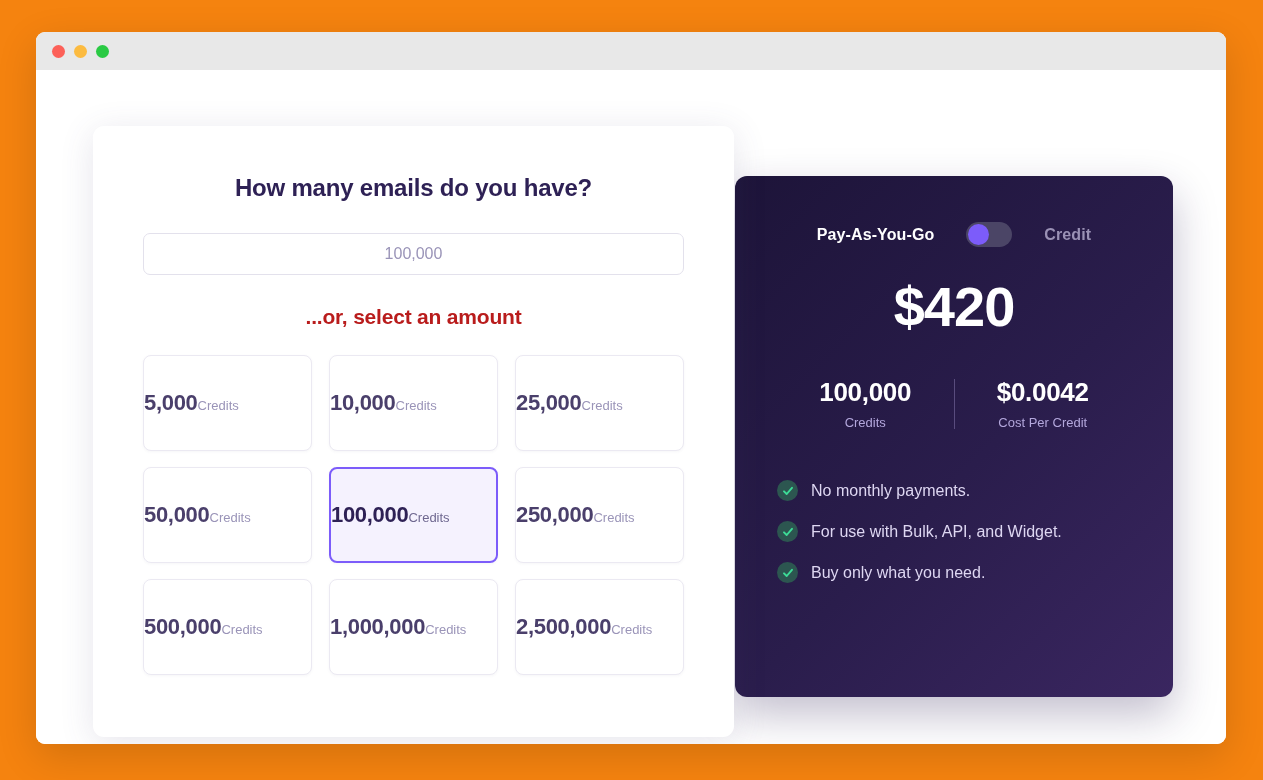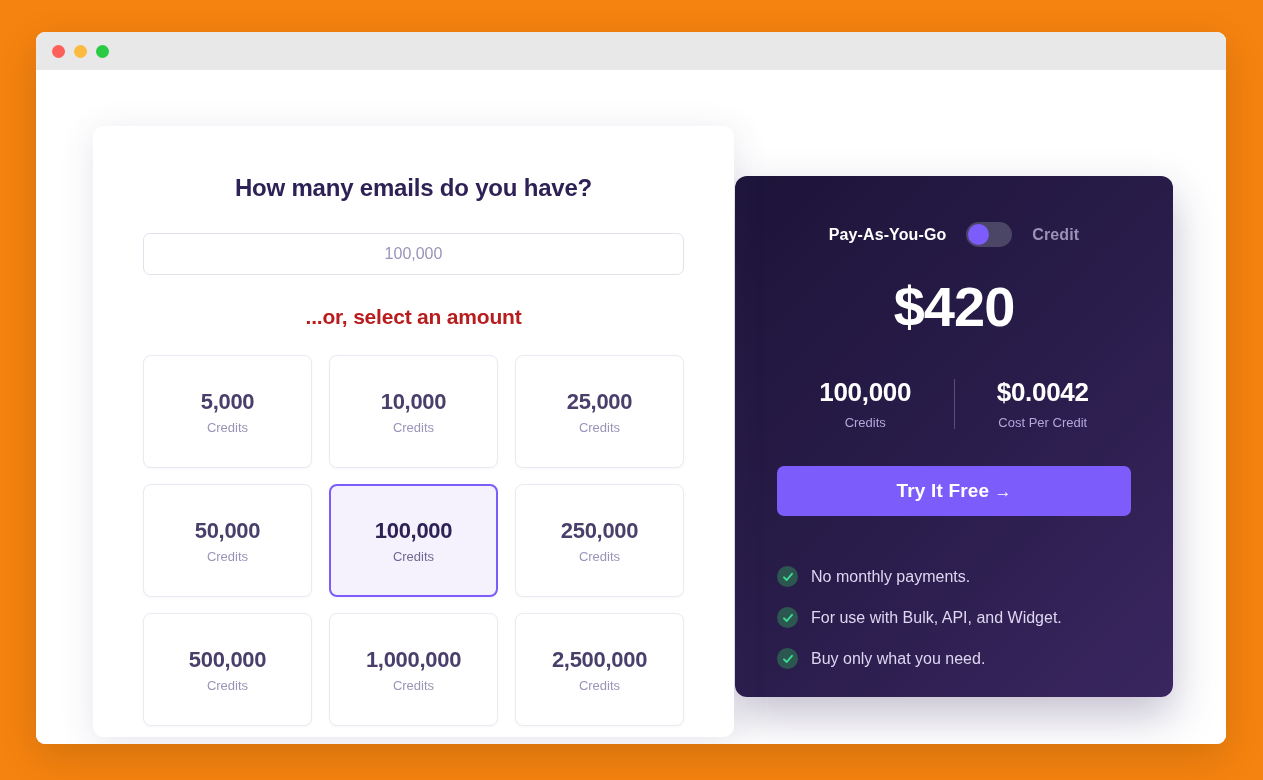--- a/index.html
+++ b/index.html
@@ -55,21 +55,21 @@
     background: linear-gradient(135deg, #1d1439 0%, #2a1d4c 55%, #3a2660 100%);
     box-shadow: 0 18px 44px rgba(40,25,80,0.28);
     padding: 46px 42px 0 42px;
     color: #ffffff;
   }
 
   .toggle-row {
     display: flex;
     align-items: center;
     justify-content: center;
-    gap: 20px;
+    gap: 32px;
     margin-bottom: 8px;
   }
   .toggle-label {
     font-size: 16px;
     font-weight: bold;
     letter-spacing: 0.1px;
   }
   .toggle-label.active   { color: #ffffff; }
   .toggle-label.inactive { color: #9a91b5; }
 
@@ -218,28 +218,28 @@
     letter-spacing: -0.2px;
   }
 
   .credit-grid {
     display: grid;
     grid-template-columns: repeat(3, 1fr);
     gap: 16px 17px;
     margin-top: 26px;
   }
   .credit-card {
-    height: 113px;
+    height: 96px;
     border: 1px solid #ebe9f2;
     border-radius: 8px;
     background: #ffffff;
     display: flex;
-    flex-direction: column;
-    align-items: center;
-    justify-content: center;
+    flex-direction: row;
+    align-items: center;
+    justify-content: flex-start;
     cursor: pointer;
     box-shadow: 0 1px 3px rgba(80,70,120,0.05);
   }
   .credit-card.selected {
     border: 2px solid #7c5cfa;
     background: #f5f2fe;
   }
   .credit-amount {
     font-size: 22px;
     font-weight: bold;
@@ -284,23 +284,20 @@
           <div class="stat-value">100,000</div>
           <div class="stat-label">Credits</div>
         </div>
         <div class="stat-divider"></div>
         <div class="stat">
           <div class="stat-value">$0.0042</div>
           <div class="stat-label">Cost Per Credit</div>
         </div>
       </div>
 
-      <button class="cta-button">
-        <span>Try It Free</span><span class="cta-arrow">→</span>
-      </button>
 
       <ul class="feature-list">
         <li class="feature-item">
           <span class="check-icon">
             <svg width="12" height="12" viewBox="0 0 12 12">
                 <path d="M2 6.3 L4.7 9 L10 2.8" fill="none" stroke="#3ddc97" stroke-width="1.9" stroke-linecap="round" stroke-linejoin="round"></path>
               </svg>
           </span>
           <span class="feature-text">No monthly payments.</span>
         </li>

